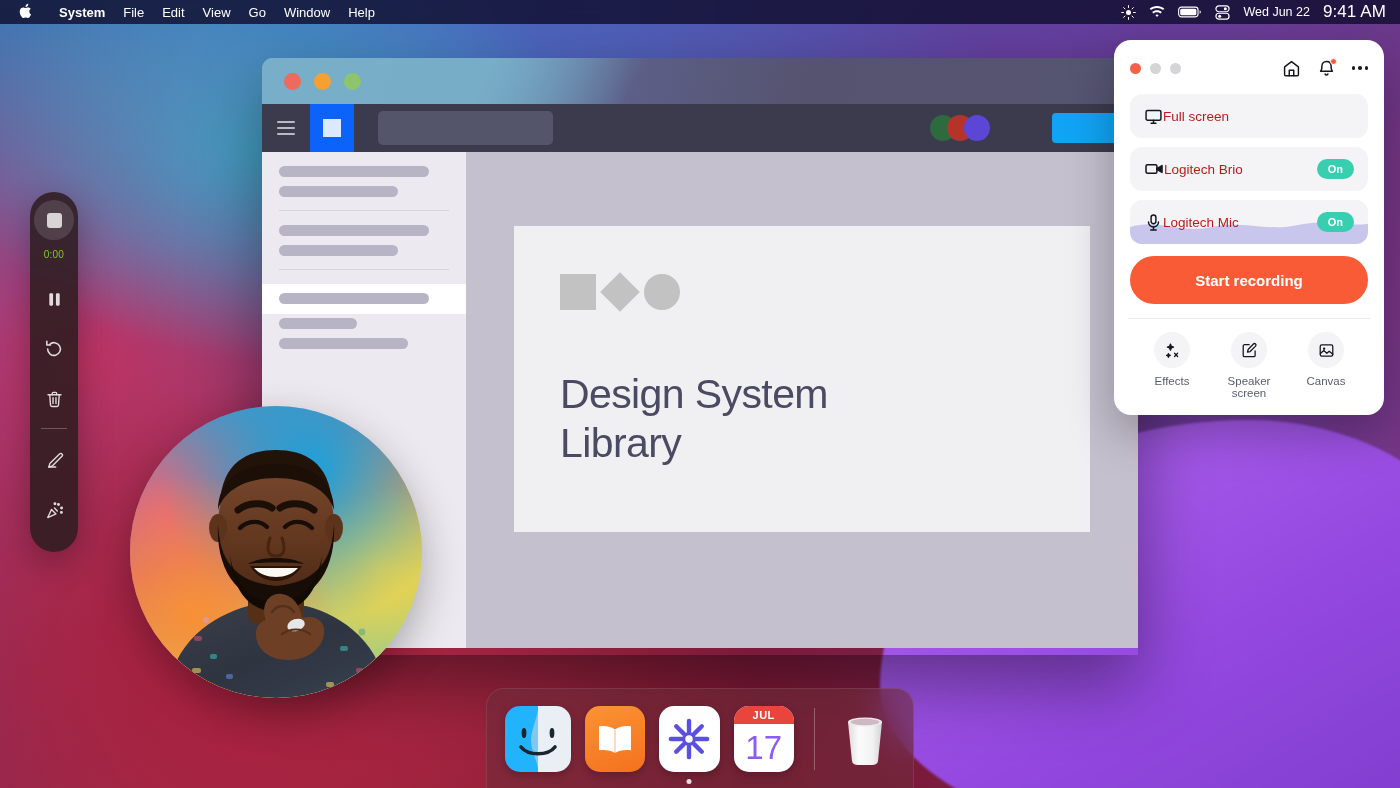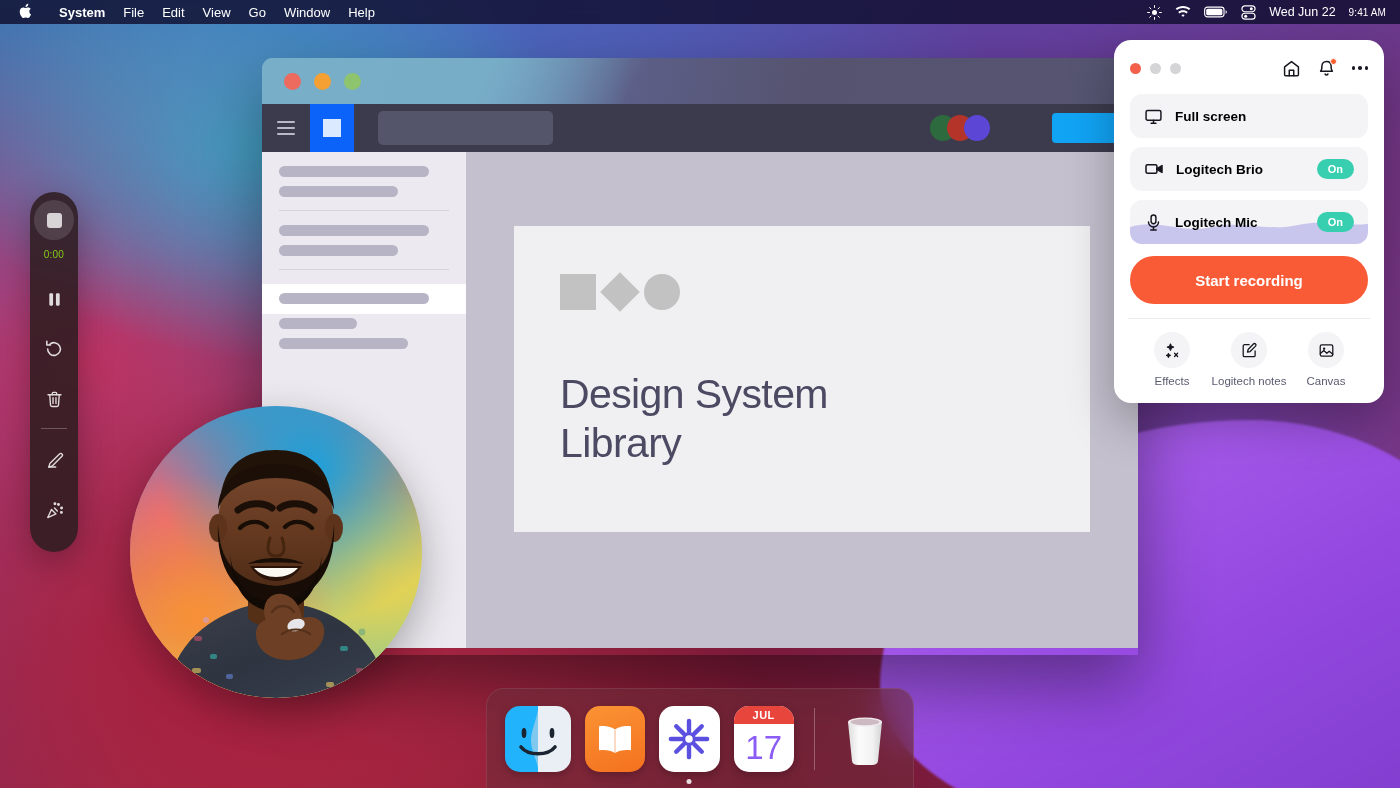--- a/index.html
+++ b/index.html
@@ -47,21 +47,21 @@
     padding:0 14px; gap:0;
     color:#fff; font-size:13px;
     z-index:60;
     backdrop-filter:blur(12px);
   }
   .mb-apple { font-size:15px; line-height:1; margin-right:14px; padding:0 4px; }
   .mb-item { padding:2px 9px; border-radius:4px; white-space:nowrap; }
   .mb-item.bold { font-weight:bold; }
   #mb-right { margin-left:auto; display:flex; align-items:center; gap:13px; }
   #mb-right .mb-ico { display:flex; align-items:center; }
-  .mb-clock { font-size:10px; letter-spacing:.1px; }
+  .mb-clock { font-size:17px; letter-spacing:.1px; }
   .mb-date { font-size:12.5px; }
 
   
   #appwin {
     position:absolute; left:262px; top:58px; width:876px; height:597px;
     border-radius:11px 11px 0 0;
     overflow:hidden;
     box-shadow:0 28px 70px rgba(0,0,0,.42);
     z-index:20;
   }
@@ -161,21 +161,21 @@
   .p-ico { position:relative; display:flex; align-items:center; justify-content:center; }
   .bell-dot { position:absolute; top:-1px; right:-1px; width:7px; height:7px; border-radius:50%; background:#ff5c2e; border:1.5px solid #fff; }
   .dots { display:flex; gap:3px; }
   .dots i { width:3.5px; height:3.5px; border-radius:50%; background:#1c1c26; display:block; }
 
   .p-row {
     height:44px; border-radius:12px; background:#f4f4f6;
     display:flex; align-items:center; padding:0 14px; margin-bottom:9px;
     position:relative; overflow:hidden;
   }
-  .p-row .lbl { font-size:13.5px; font-weight:bold; color:#000000; margin-left:12px; position:relative; z-index:2; }
+  .p-row .lbl { font-size:13.5px; font-weight:normal; color:#b91c1c; position:relative; z-index:2; }
   .p-row .p-ico-l { position:relative; z-index:2; display:flex; }
   .toggle {
     margin-left:auto; position:relative; z-index:2;
     background:#38cfb0; color:#fff; font-size:11px; font-weight:bold;
     border-radius:11px; padding:4px 11px; line-height:1.1;
   }
   #mic-wave { position:absolute; left:0; right:0; bottom:0; height:30px; z-index:1; }
 
   #start-btn {
     height:48px; border-radius:24px; background:#f95b36;
@@ -517,21 +517,21 @@
       </span>
       <span class="pa-lbl">Effects</span>
     </div>
     <div class="pa">
       <span class="pa-circ">
         <svg width="17" height="17" viewBox="0 0 20 20" fill="none" stroke="#16161f" stroke-width="1.5" stroke-linecap="round" stroke-linejoin="round">
             <path d="M16.6 10.4v5.4c0 .8-.7 1.5-1.5 1.5H4.1c-.8 0-1.5-.7-1.5-1.5V4.7c0-.8.7-1.5 1.5-1.5h5.5"></path>
             <path d="M14.6 2.4c.7-.7 1.8-.7 2.5 0s.7 1.8 0 2.5l-6.3 6.3-3.2.8.8-3.2 6.2-6.4z"></path>
           </svg>
       </span>
-      <span class="pa-lbl">Logitech notes</span>
+      <span class="pa-lbl">Speaker screen</span>
     </div>
     <div class="pa">
       <span class="pa-circ">
         <svg width="17" height="17" viewBox="0 0 20 20" fill="none" stroke="#16161f" stroke-width="1.5" stroke-linejoin="round" stroke-linecap="round">
             <rect x="2.6" y="3.4" width="14.8" height="13.2" rx="1.8"></rect>
             <circle cx="7.2" cy="7.8" r="1.4" fill="#16161f" stroke="none"></circle>
             <path d="M2.8 13.6l4-3.6 3.6 3.2 2.8-2.4 4.2 3.6"></path>
           </svg>
       </span>
       <span class="pa-lbl">Canvas</span>

